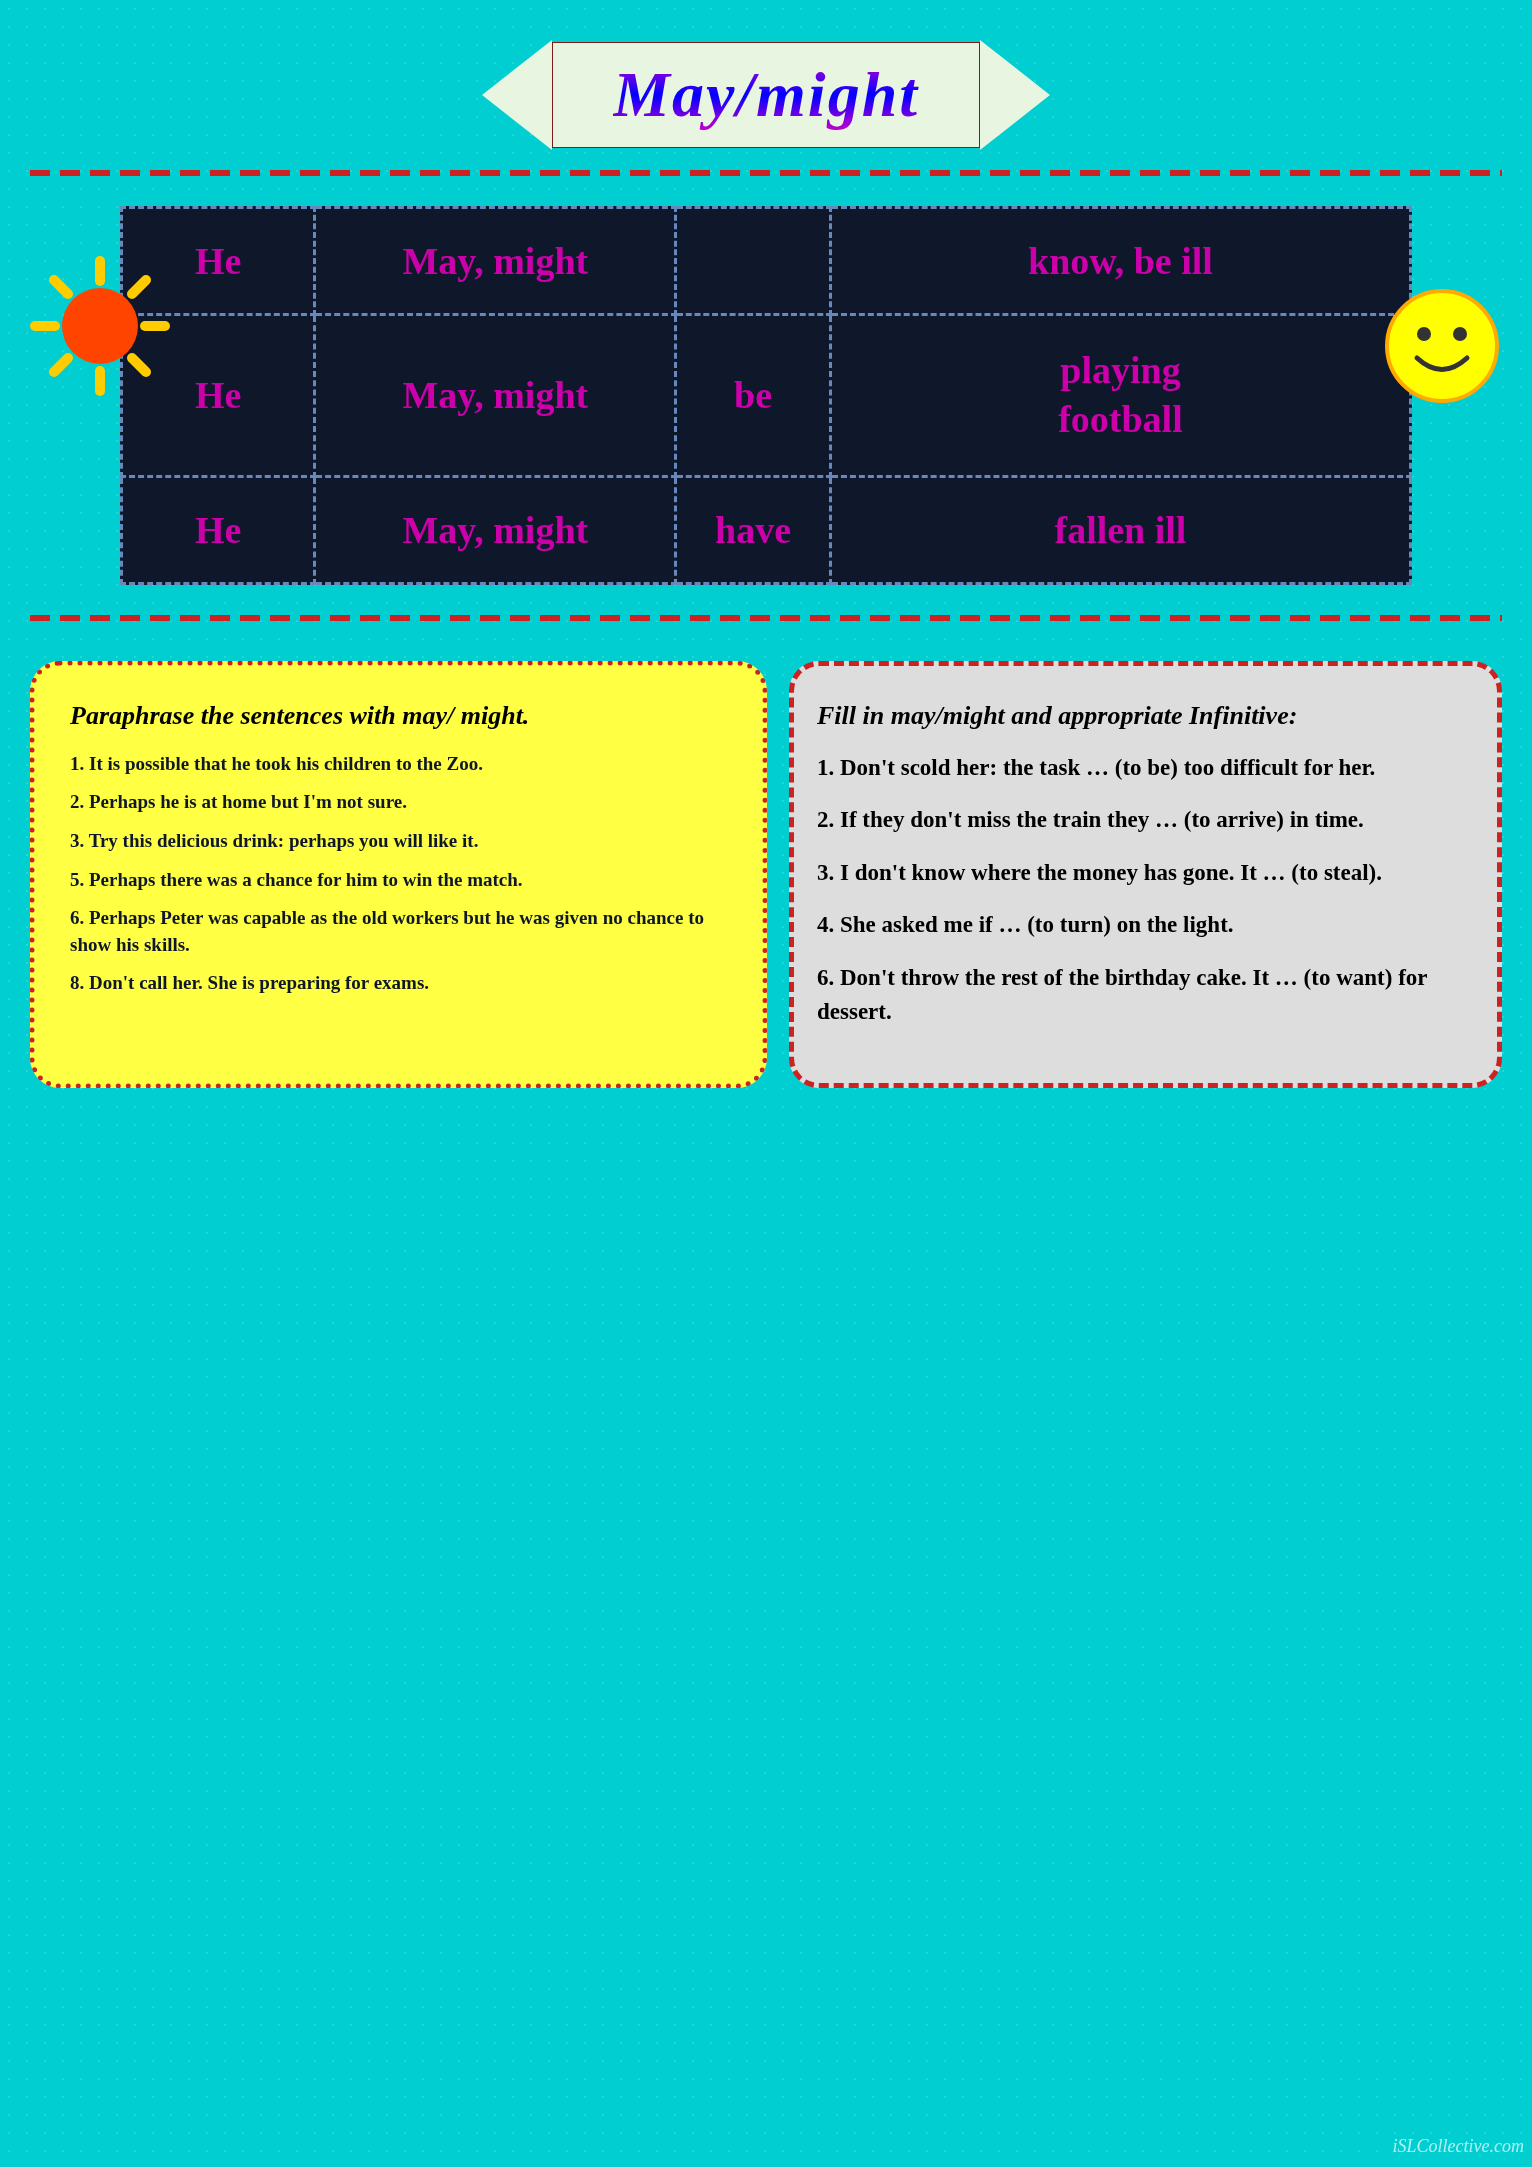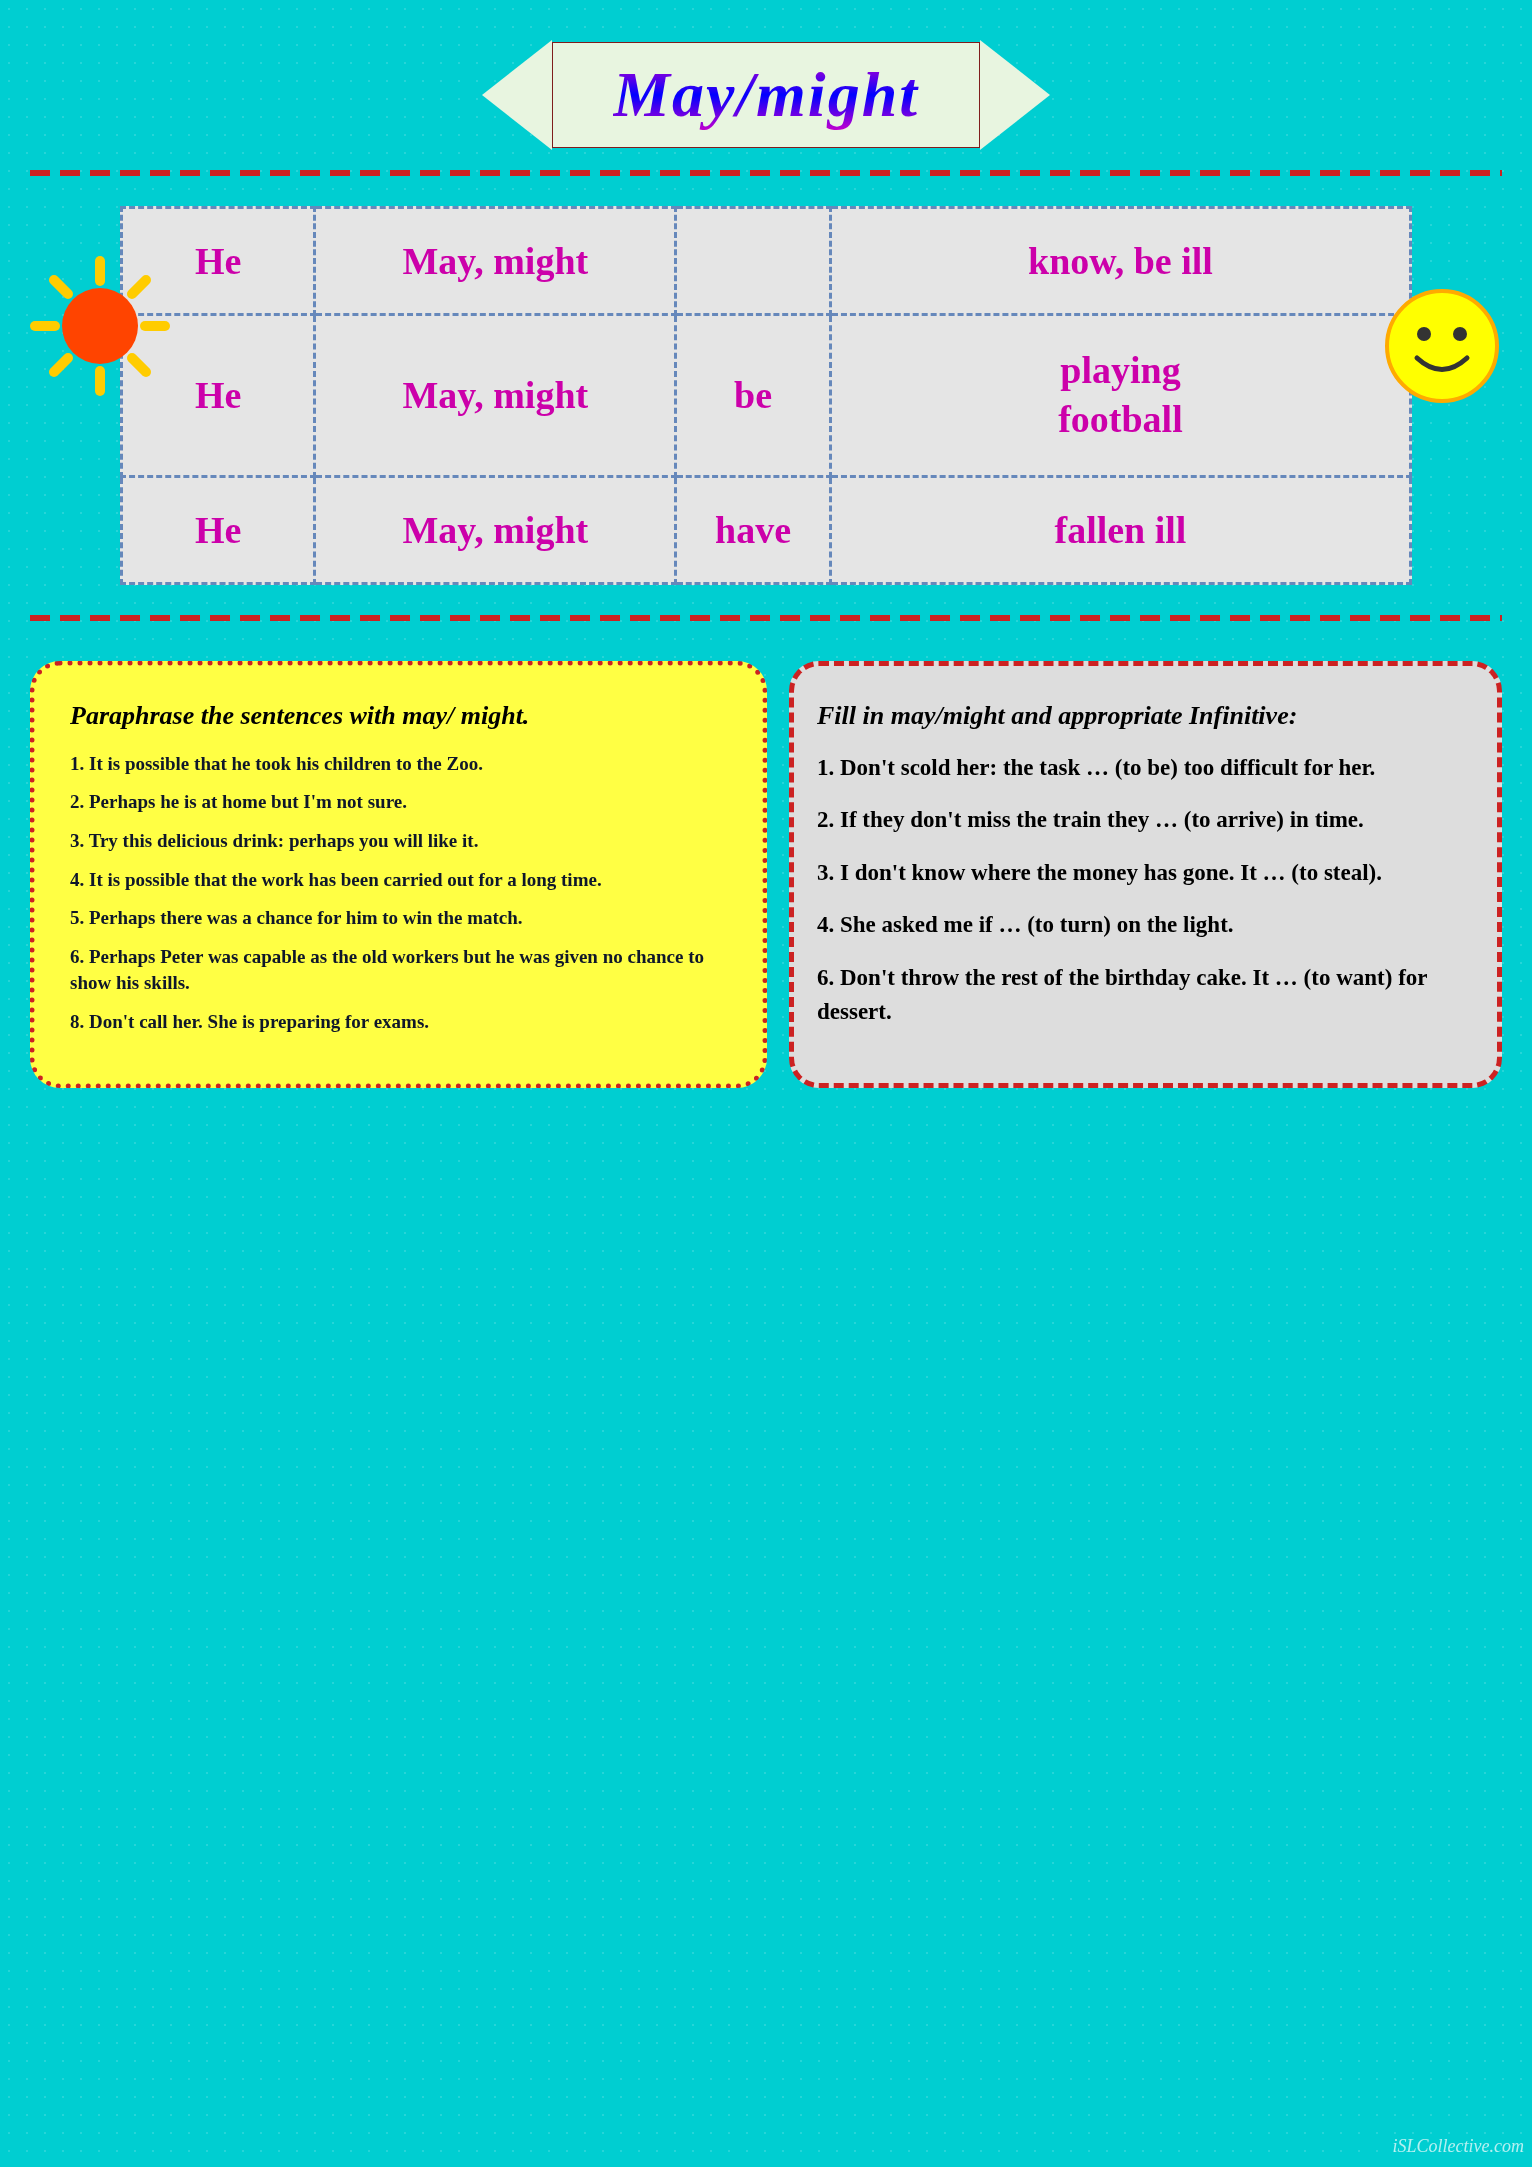--- a/index.html
+++ b/index.html
@@ -87,21 +87,21 @@
 
     
     .grid-section {
       margin: 30px 120px 30px 120px;
       position: relative;
     }
 
     .grammar-table {
       width: 100%;
       border-collapse: collapse;
-      background: #e5e5e5;
+      background: #0f172a;
       border: 3px dashed #6688bb;
     }
 
     .grammar-table td {
       border: 3px dashed #6688bb;
       padding: 30px 25px;
       font-size: 38px;
       font-weight: bold;
       color: #cc00aa;
       text-align: center;
@@ -271,21 +271,20 @@
 
 <div class="bottom-panels">
 
   <div class="panel-left">
     <div class="panel-heading">Paraphrase the sentences with may/
 might.</div>
     <ul class="panel-list">
       <li>1. It is possible that he took his children to the Zoo.</li>
       <li>2. Perhaps he is at home but I'm not sure.</li>
       <li>3. Try this delicious drink: perhaps you will like it.</li>
-      <li>4. It is possible that the work has been carried out for a long time.</li>
       <li>5. Perhaps there was a chance for him to win the match.</li>
       <li>6. Perhaps Peter was capable as the old workers but he was given no chance to show his skills.</li>
       <li>8. Don't call her. She is preparing for exams.</li>
     </ul>
   </div>
 
   <div class="panel-right">
     <div class="panel-heading">Fill in may/might and appropriate Infinitive:</div>
     <div class="panel-right-content">
       <p>1. Don't scold her: the task … (to be) too difficult for her.</p>

